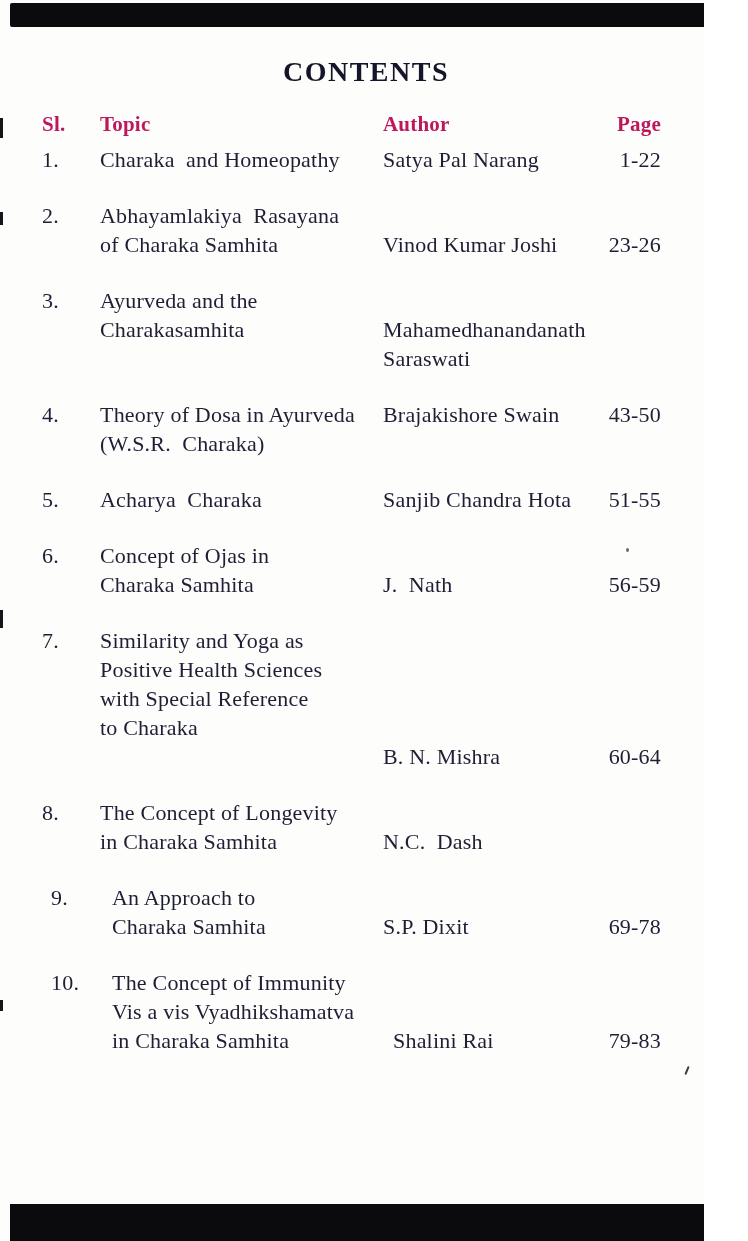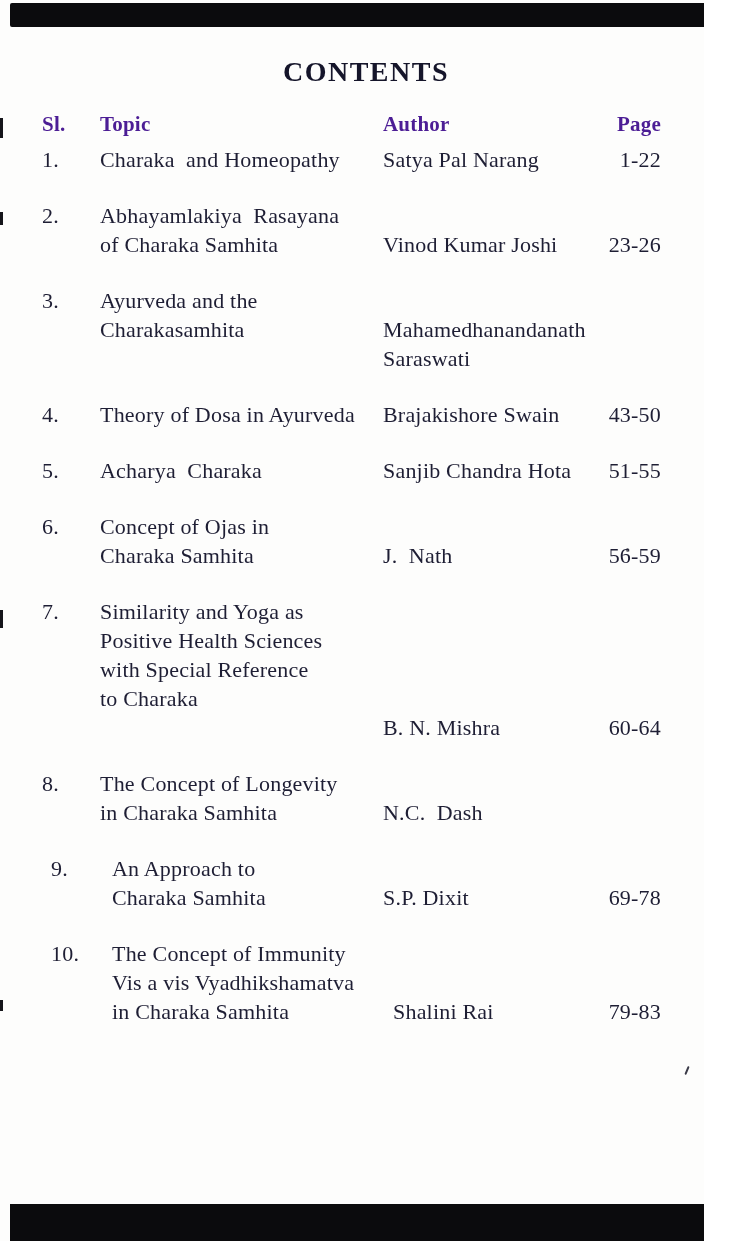--- a/index.html
+++ b/index.html
@@ -64,21 +64,21 @@
     letter-spacing: 0.2px;
   }
   .toc-grid {
     display: grid;
     grid-template-columns: 58px 283px 200px 78px;
   }
   .toc-header {
     font-weight: bold;
     font-size: 21px;
     margin-bottom: 8px;
-    color: #4c1d95;
+    color: #be185d;
   }
   .toc-header .col-page { text-align: right; }
   .toc-row { margin-bottom: 27px; }
   .line {
     min-height: 29px;
     line-height: 29px;
     white-space: pre;
   }
   .col-page { text-align: right; }
   .col-page .line { white-space: nowrap; text-align: right; }
@@ -161,20 +161,21 @@
             <div class="line">Saraswati</div>
           </div>
   </div>
 
   <div class="toc-grid toc-row">
     <div class="col-sl">
             <div class="line">4.</div>
           </div>
     <div class="col-topic">
             <div class="line">Theory of Dosa in Ayurveda</div>
+            <div class="line">(W.S.R.  Charaka)</div>
           </div>
     <div class="col-author">
             <div class="line">Brajakishore Swain</div>
           </div>
     <div class="col-page">
             <div class="line">43-50</div>
           </div>
   </div>
 
   <div class="toc-grid toc-row">

